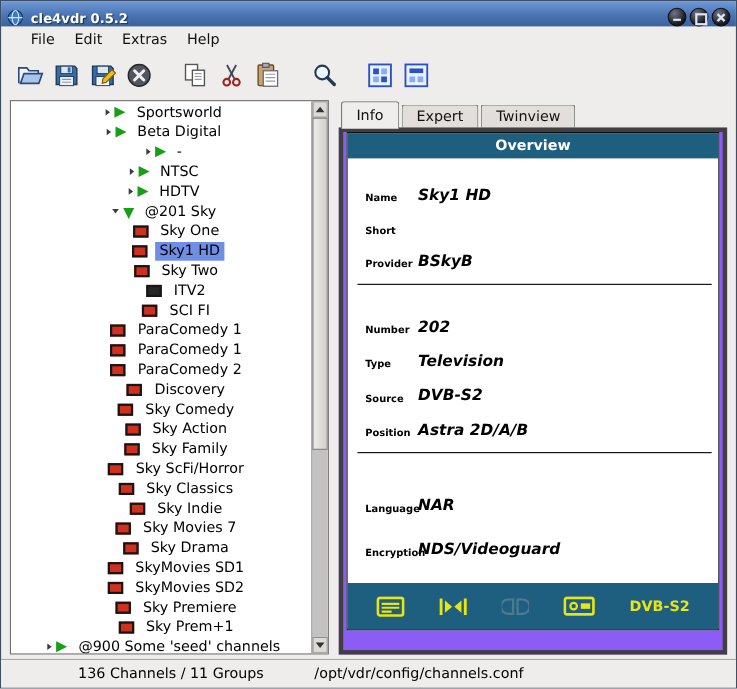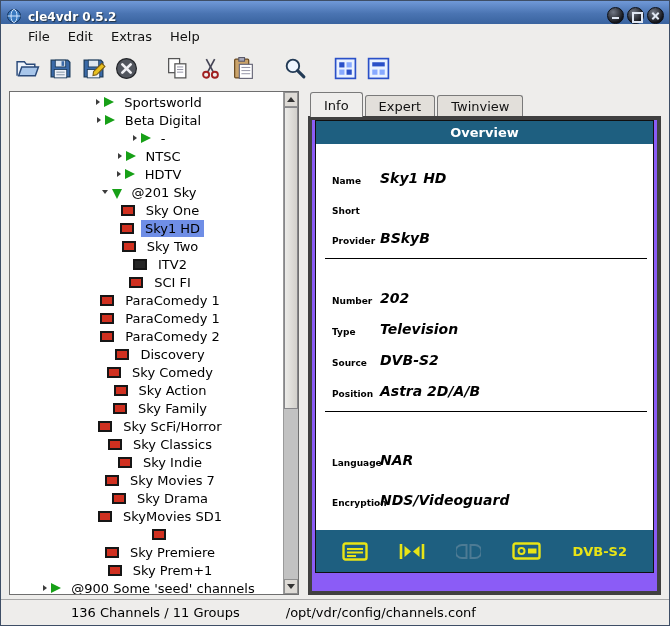--- a/index.html
+++ b/index.html
@@ -291,20 +291,21 @@
           <div class="tree-row channel">
             <span class="tvicon red"></span>
             <span class="lbl">Sky Drama</span>
           </div>
           <div class="tree-row channel">
             <span class="tvicon red"></span>
             <span class="lbl">SkyMovies SD1</span>
           </div>
           <div class="tree-row channel">
             <span class="tvicon red"></span>
+            <span class="lbl">SkyMovies SD2</span>
           </div>
           <div class="tree-row channel">
             <span class="tvicon red"></span>
             <span class="lbl">Sky Premiere</span>
           </div>
           <div class="tree-row channel">
             <span class="tvicon red"></span>
             <span class="lbl">Sky Prem+1</span>
           </div>
           <div class="tree-row group">

